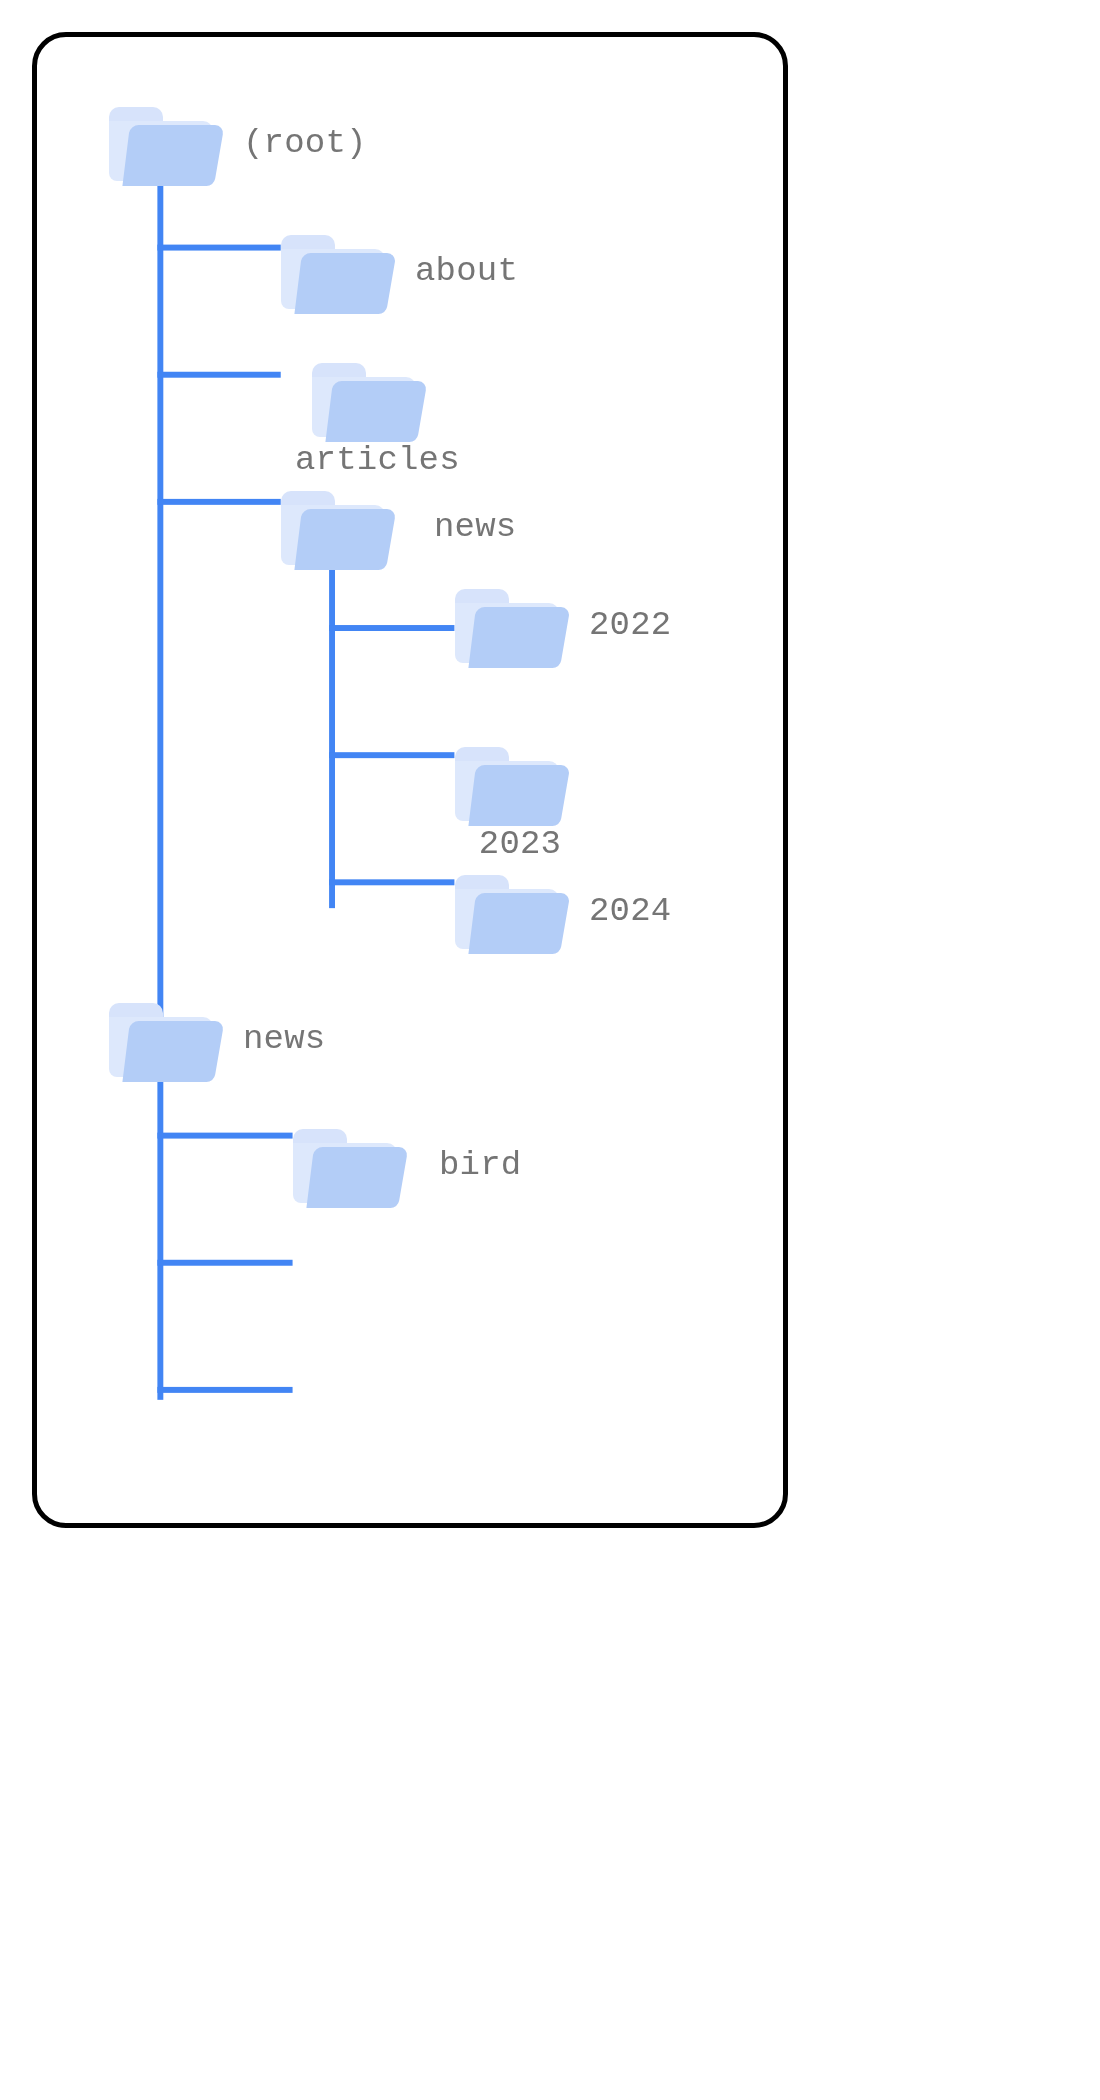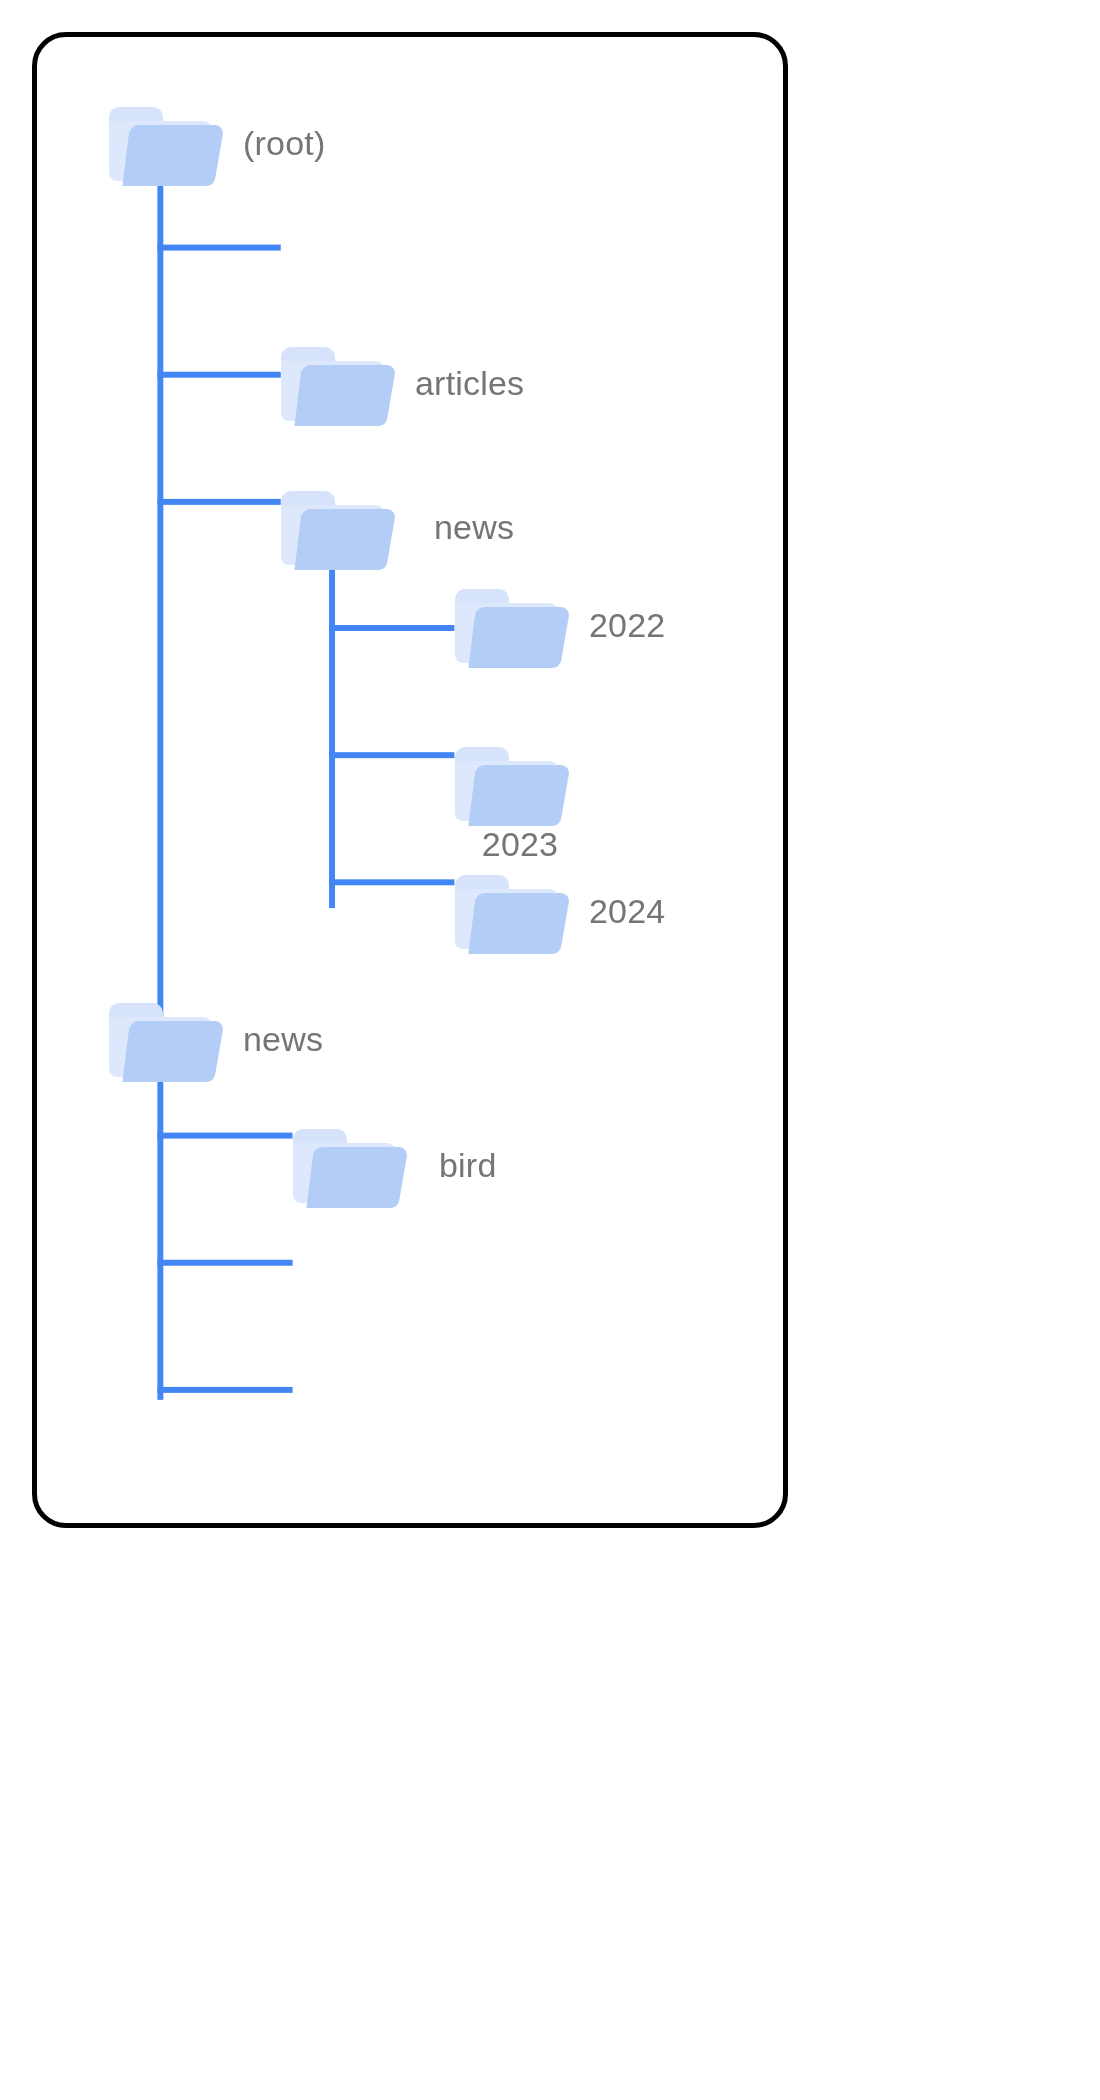--- a/index.html
+++ b/index.html
@@ -56,20 +56,21 @@
     overflow: visible;
   }
 
   .node-label {
     margin-left: 18px;
     font-size: 34px;
     line-height: 1;
     color: #757575;
     white-space: nowrap;
     letter-spacing: 0.2px;
+    font-family: Liberation Mono, monospace;
   }
 </style>
 </head>
 <body>
 
 <div id="card">
 
   <svg id="tree-canvas" viewBox="0 0 756 1496" preserveAspectRatio="none">
     <g fill="#4285f4">
 
@@ -101,22 +102,32 @@
     <span class="folder">
       <svg viewBox="0 0 120 88">
         <path d="M4 18 a10 10 0 0 1 10 -10 h34 a10 10 0 0 1 10 10 v6 h-54 z" fill="#d7e3fb"></path>
         <path d="M4 22 h94 a10 10 0 0 1 10 10 v42 a8 8 0 0 1 -8 8 h-88 a8 8 0 0 1 -8 -8 z" fill="#dde8fc"></path>
         <path d="M24 34 a10 10 0 0 1 10 -8 h76 a8 8 0 0 1 7.8 9.6 l-7.6 44 a9 9 0 0 1 -8.8 7.4 h-84 z" fill="#b3cdf7"></path>
       </svg>
     </span>
     <span class="node-label">(root)</span>
   </div>
 
-
-  <div class="node" style="left:240px; top:302px;">
+  <div class="node" style="left:240px; top:190px;">
+    <span class="folder">
+      <svg viewBox="0 0 120 88">
+        <path d="M4 18 a10 10 0 0 1 10 -10 h34 a10 10 0 0 1 10 10 v6 h-54 z" fill="#d7e3fb"></path>
+        <path d="M4 22 h94 a10 10 0 0 1 10 10 v42 a8 8 0 0 1 -8 8 h-88 a8 8 0 0 1 -8 -8 z" fill="#dde8fc"></path>
+        <path d="M24 34 a10 10 0 0 1 10 -8 h76 a8 8 0 0 1 7.8 9.6 l-7.6 44 a9 9 0 0 1 -8.8 7.4 h-84 z" fill="#b3cdf7"></path>
+      </svg>
+    </span>
+    <span class="node-label">about</span>
+  </div>
+
+  <div class="node" style="left:240px; top:318px;flex-direction:column;">
     <span class="folder">
       <svg viewBox="0 0 120 88">
         <path d="M4 18 a10 10 0 0 1 10 -10 h34 a10 10 0 0 1 10 10 v6 h-54 z" fill="#d7e3fb"></path>
         <path d="M4 22 h94 a10 10 0 0 1 10 10 v42 a8 8 0 0 1 -8 8 h-88 a8 8 0 0 1 -8 -8 z" fill="#dde8fc"></path>
         <path d="M24 34 a10 10 0 0 1 10 -8 h76 a8 8 0 0 1 7.8 9.6 l-7.6 44 a9 9 0 0 1 -8.8 7.4 h-84 z" fill="#b3cdf7"></path>
       </svg>
     </span>
     <span class="node-label">articles</span>
   </div>
 

